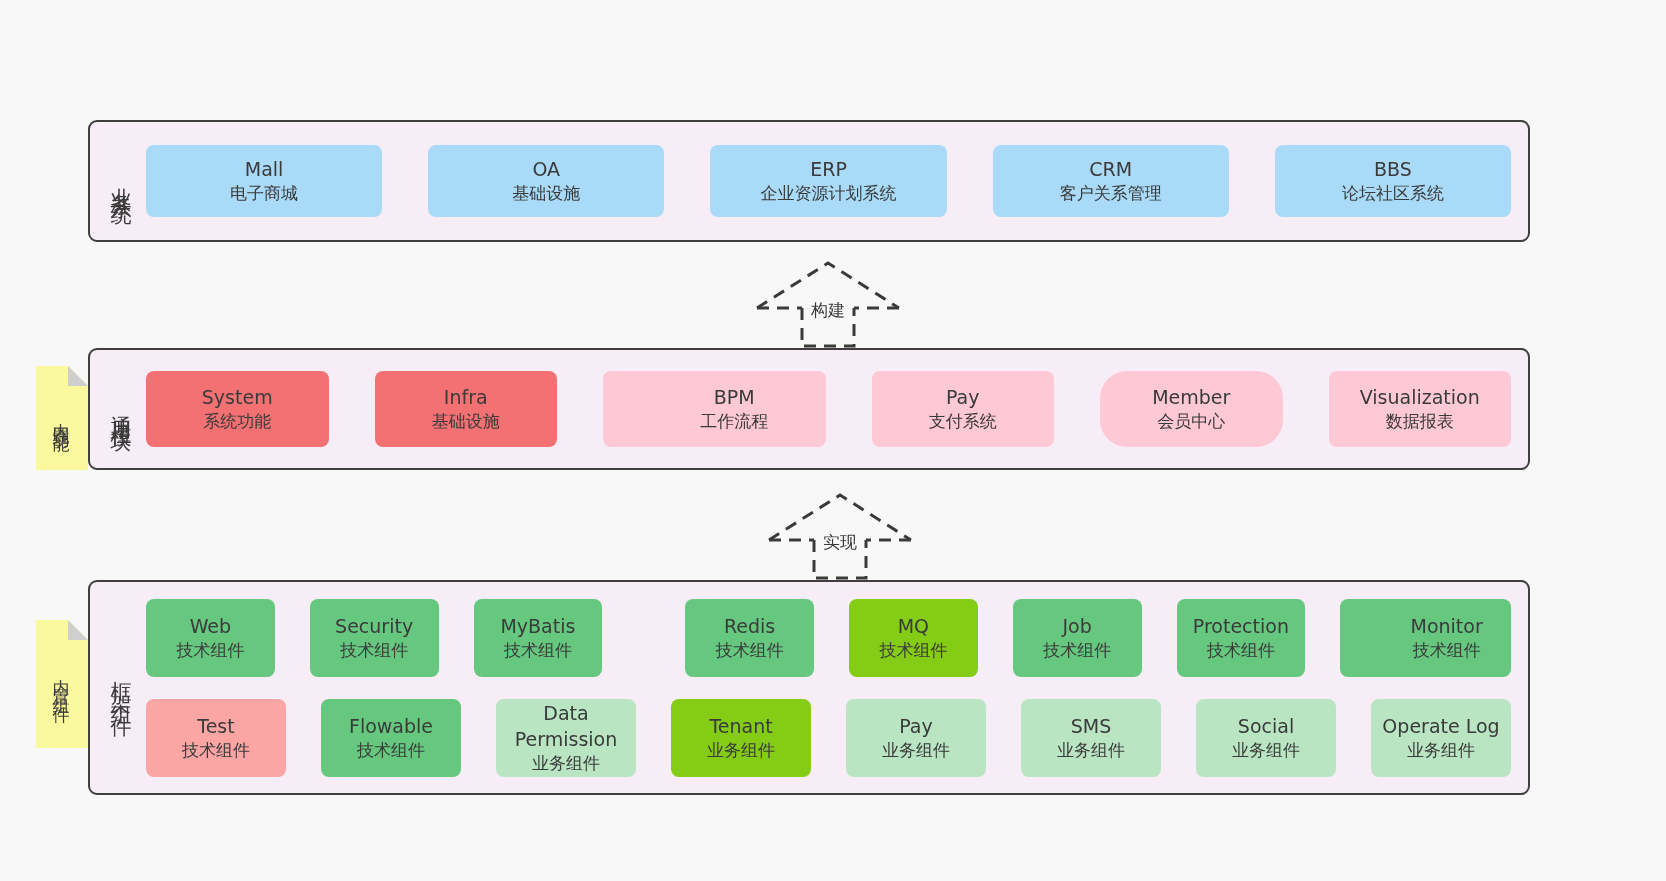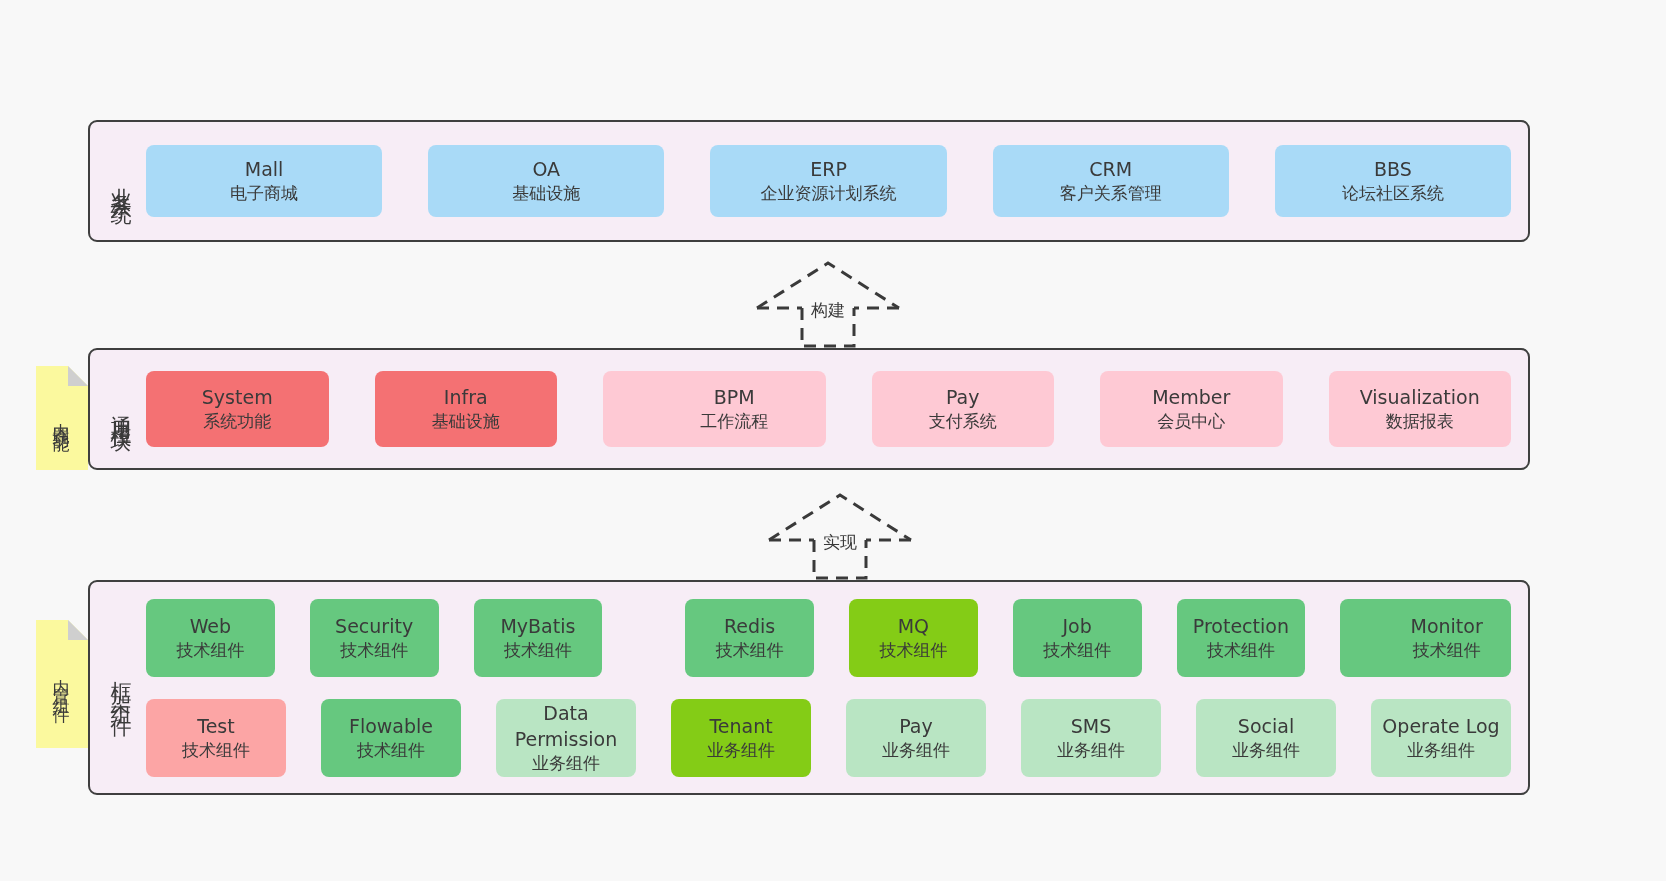--- a/index.html
+++ b/index.html
@@ -197,21 +197,21 @@
         <div class="box-desc">基础设施</div>
       </div>
       <div class="box" style="background: rgb(254, 201, 212); padding-left: 46px;">
         <div class="box-name">BPM</div>
         <div class="box-desc">工作流程</div>
       </div>
       <div class="box" style="background: rgb(254, 201, 212);">
         <div class="box-name">Pay</div>
         <div class="box-desc">支付系统</div>
       </div>
-      <div class="box" style="background: rgb(254, 201, 212);">
+      <div class="box" style="background: rgb(254, 201, 212); border-radius: 27px;">
         <div class="box-name">Member</div>
         <div class="box-desc">会员中心</div>
       </div>
       <div class="box" style="background: rgb(254, 201, 212);">
         <div class="box-name">Visualization</div>
         <div class="box-desc">数据报表</div>
       </div>
     </div>
 </div>
 

